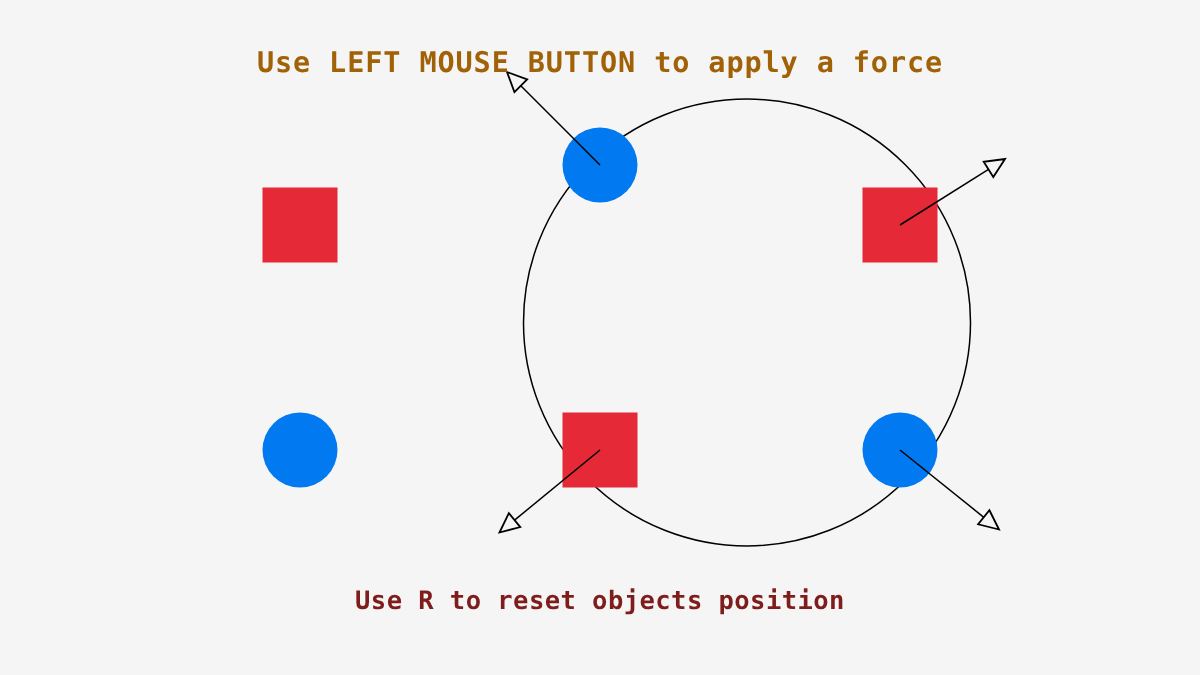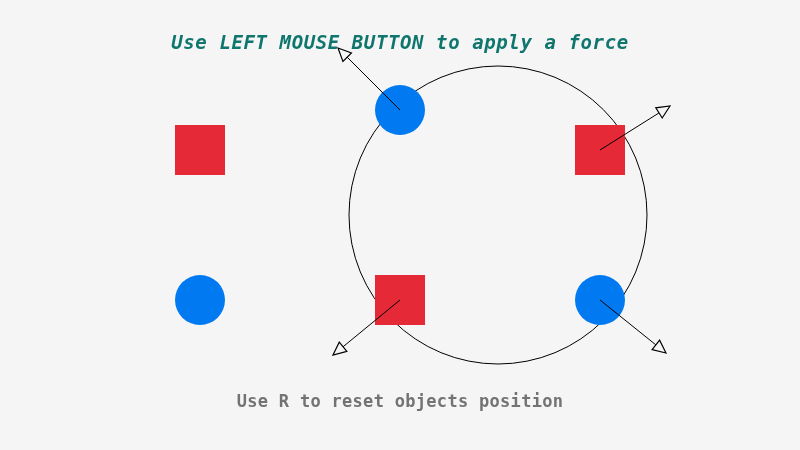--- a/index.html
+++ b/index.html
@@ -62,15 +62,15 @@
       </g>
       <g>
         <line x1="400" y1="300" x2="343.0480678650211" y2="346.75158608095285" stroke="#000000" stroke-width="1"></line>
         <polygon points="333,355 339.24110759469164,342.11401629709695 346.85502813535055,351.38915586480874" fill="none" stroke="#000000" stroke-width="1.2"></polygon>
       </g>
       <g>
         <line x1="600" y1="300" x2="655.8637061902199" y2="344.86024891032815" stroke="#000000" stroke-width="1"></line>
         <polygon points="666,353 652.1068979949868,349.53853836099586 659.620514385453,340.18195945966045" fill="none" stroke="#000000" stroke-width="1.2"></polygon>
       </g>
     </svg>
-  <div class="txt top" style="color: #0f766e; font-style: italic;">Use LEFT MOUSE BUTTON to apply a force</div>
-  <div class="txt bottom" style="color: #737373;">Use R to reset objects position</div>
+  <div class="txt top" style="color: #a16207;">Use LEFT MOUSE BUTTON to apply a force</div>
+  <div class="txt bottom" style="color: #7f1d1d;">Use R to reset objects position</div>
 </div>
 
 </body></html>

